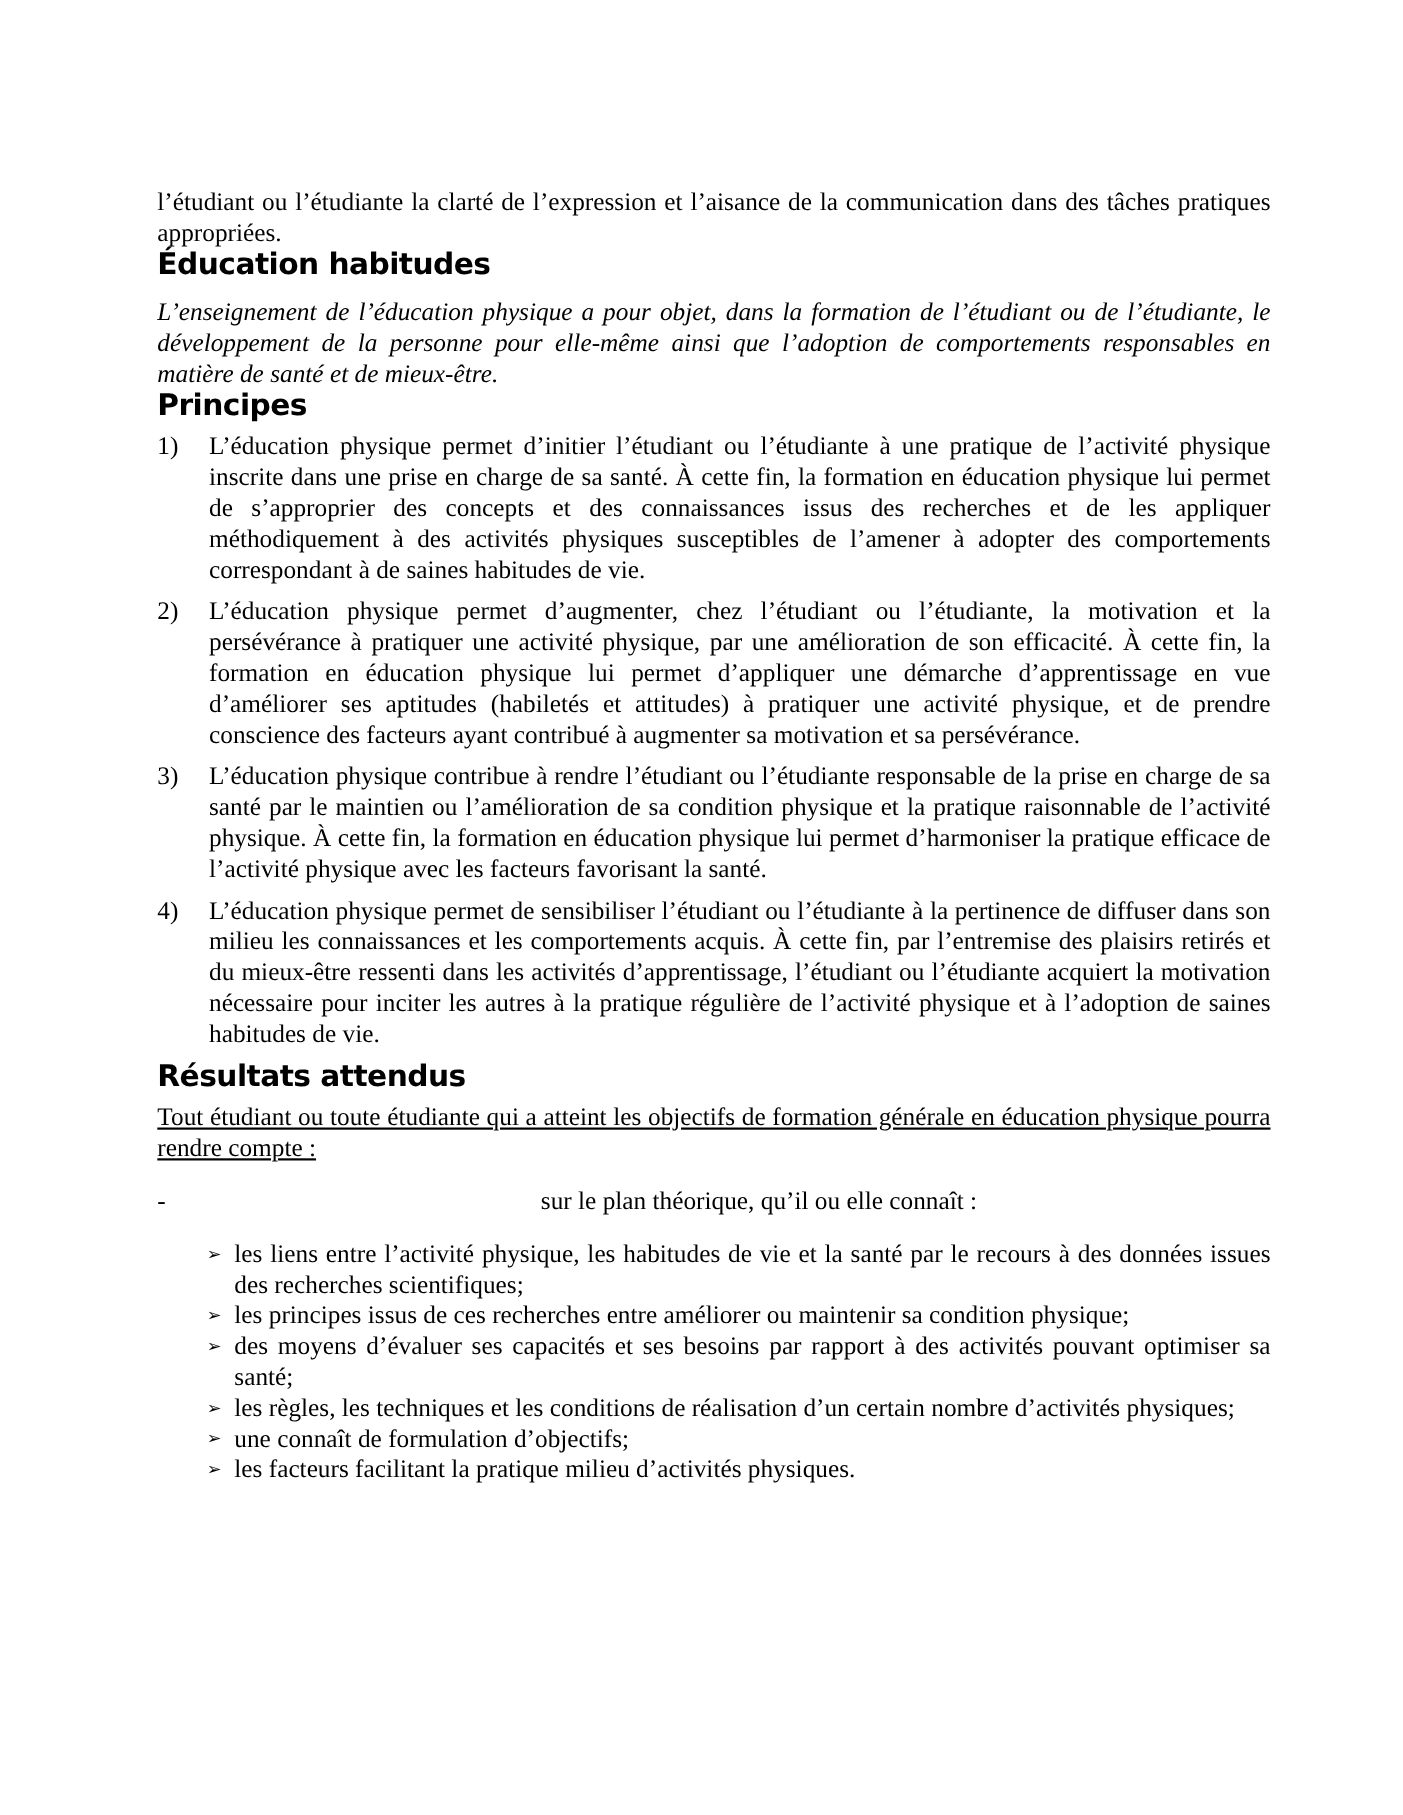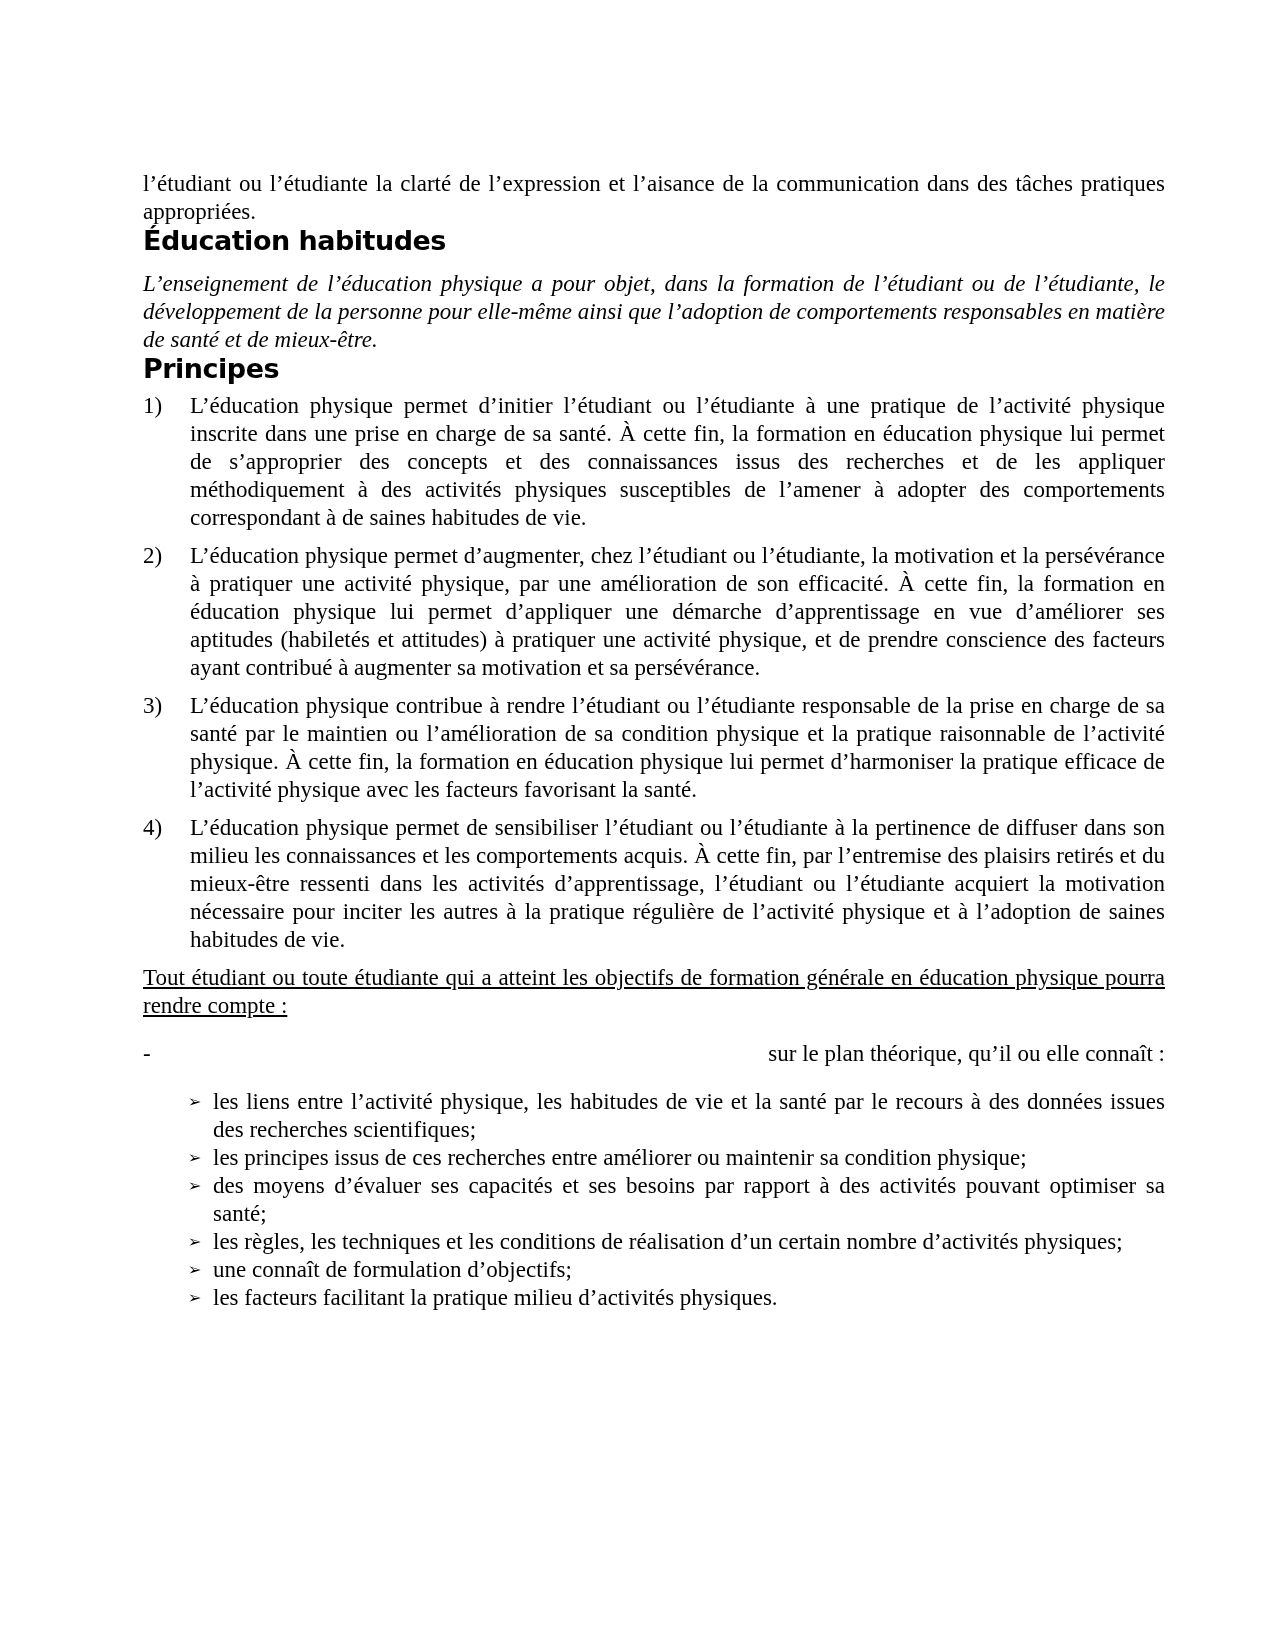--- a/index.html
+++ b/index.html
@@ -14,21 +14,21 @@
     margin: 0 auto;
     background: #ffffff;
     color: #000000;
     overflow: hidden;
     box-sizing: border-box;
   }
   .content {
     position: absolute;
     top: 0;
     left: 0;
-    right: 8px;
+    right: 18px;
     padding: 170px 102px 0 143px;
     box-sizing: border-box;
   }
   .body-text {
     font-family: "Liberation Serif", "DejaVu Serif", serif;
     font-size: 23px;
     line-height: 28px;
     text-align: justify;
     margin: 0;
   }
@@ -60,21 +60,21 @@
   .dash-item {
     display: flex;
     margin-top: 20px;
   }
   .dash-item .marker {
     flex: 0 0 82px;
     font-family: "Liberation Serif", "DejaVu Serif", serif;
     font-size: 23px;
     line-height: 28px;
   }
-  .dash-item .txt { flex: 1; text-align: right; font-family: Liberation Serif, serif; }
+  .dash-item .txt { flex: 1; text-align: center; font-family: Liberation Serif, serif; }
   .bullet-list { margin-top: 20px; margin-left: 45px; }
   .bullet-item { display: flex; }
   .bullet-item .glyph {
     flex: 0 0 25px;
     font-family: "DejaVu Sans", sans-serif;
     font-size: 16px;
     line-height: 28px;
   }
   .bullet-item .txt { flex: 1; }
   .footer {
@@ -119,20 +119,21 @@
         <p class="body-text txt">L’éducation physique contribue à rendre l’étudiant ou l’étudiante responsable de la prise en charge de sa santé par le maintien ou l’amélioration de sa condition physique et la pratique raisonnable de l’activité physique. À cette fin, la formation en éducation physique lui permet d’harmoniser la pratique efficace de l’activité physique avec les facteurs favorisant la santé.</p>
       </div>
 
       <div class="numbered-item">
         <span class="num">4)</span>
         <p class="body-text txt">L’éducation physique permet de sensibiliser l’étudiant ou l’étudiante à la pertinence de diffuser dans son milieu les connaissances et les comportements acquis. À cette fin, par l’entremise des plaisirs retirés et du mieux-être ressenti dans les activités d’apprentissage, l’étudiant ou l’étudiante acquiert la motivation nécessaire pour inciter les autres à la pratique régulière de l’activité physique et à l’adoption de saines habitudes de vie.</p>
       </div>
 
     </div>
 
+    <h2 class="doc-heading h-res">Résultats attendus</h2>
 
     <p class="body-text p-res">Tout étudiant ou toute étudiante qui a atteint les objectifs de formation générale en éducation physique pourra rendre compte :</p>
 
     <div class="dash-item">
       <span class="marker">-</span>
       <p class="body-text txt">sur le plan théorique, qu’il ou elle connaît :</p>
     </div>
 
     <div class="bullet-list">
 

